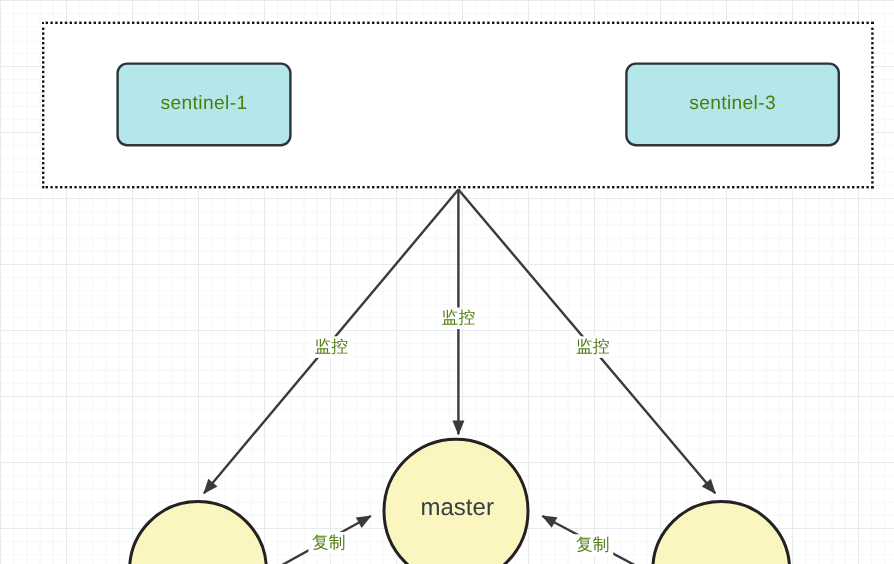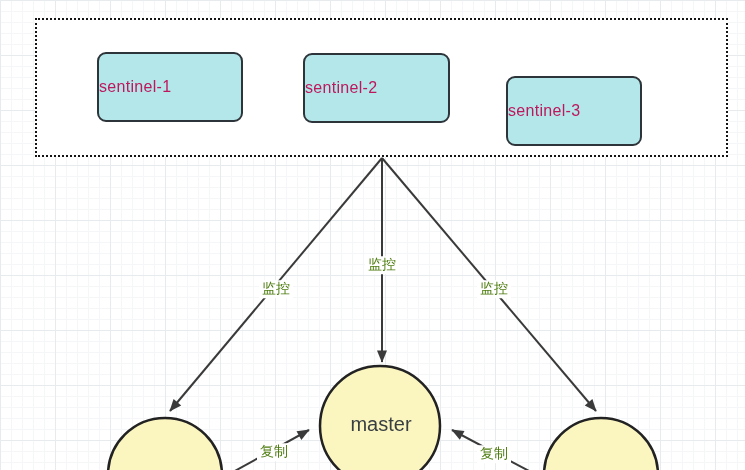--- a/index.html
+++ b/index.html
@@ -14,49 +14,46 @@
       linear-gradient(90deg, #f5f6f7 1px, transparent 1px);
     background-size:55px 55px,55px 55px,11px 11px,11px 11px;
   }
   .frame{
     position:absolute;left:35px;top:18px;width:693px;height:139px;
     box-sizing:border-box;border:2px dotted #141414;background:#ffffff;
   }
   .sentinel-box{
     position:absolute;box-sizing:border-box;height:70px;
     background:#b3e7ea;border:2px solid #2d353b;border-radius:9px;
-    display:flex;align-items:center;justify-content:flex-start;
-    font-size:16px;color:#be185d;letter-spacing:0.3px;
+    display:flex;align-items:center;justify-content:center;
+    font-size:16px;color:#4d7c0f;letter-spacing:0.3px;
   }
   .box-1{left:97px;top:52px;width:146px;}
   .box-2{left:303px;top:53px;width:147px;}
-  .box-3{left:506px;top:52px;width:136px;margin-top:24px;}
+  .box-3{left:521px;top:52px;width:179px;}
   .edges{position:absolute;left:0;top:0;width:745px;height:470px;}
   .edge-label{
     position:absolute;transform:translate(-50%,-50%);
     background:#ffffff;padding:0 3px;white-space:nowrap;
     font-size:14px;line-height:1.25;color:#4d7c0f;
   }
   .node-label{
     position:absolute;transform:translate(-50%,-50%);
     font-size:20px;color:#383f42;white-space:nowrap;
   }
 </style>
 </head>
 <body>
 
 <div class="canvas">
 
   <div class="frame"></div>
 
   <div class="sentinel-box box-1">
     <span>sentinel-1</span>
-  </div>
-  <div class="sentinel-box box-2">
-    <span>sentinel-2</span>
   </div>
   <div class="sentinel-box box-3">
     <span>sentinel-3</span>
   </div>
 
   <svg class="edges" width="745" height="470" viewBox="0 0 745 470">
     <defs>
       <marker id="arrowhead" markerUnits="userSpaceOnUse" markerWidth="14" markerHeight="12" refX="12" refY="5.5" orient="auto">
         <path d="M0.5,0.5 L12.8,5.5 L0.5,10.5 Z" fill="#3a3a3a"></path>
       </marker>

